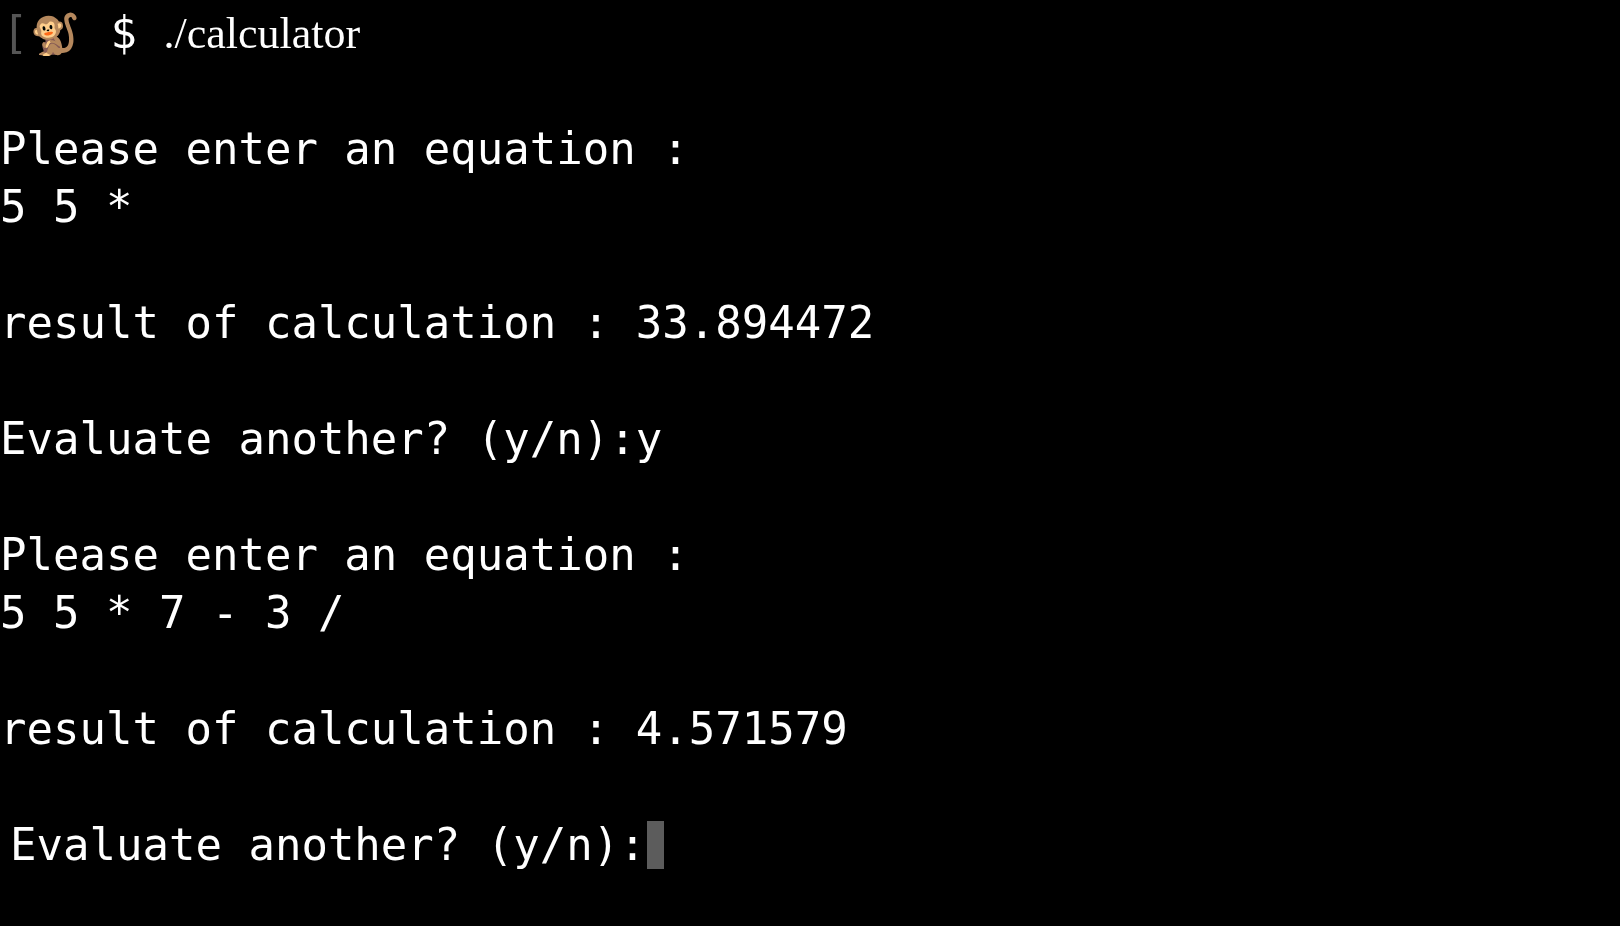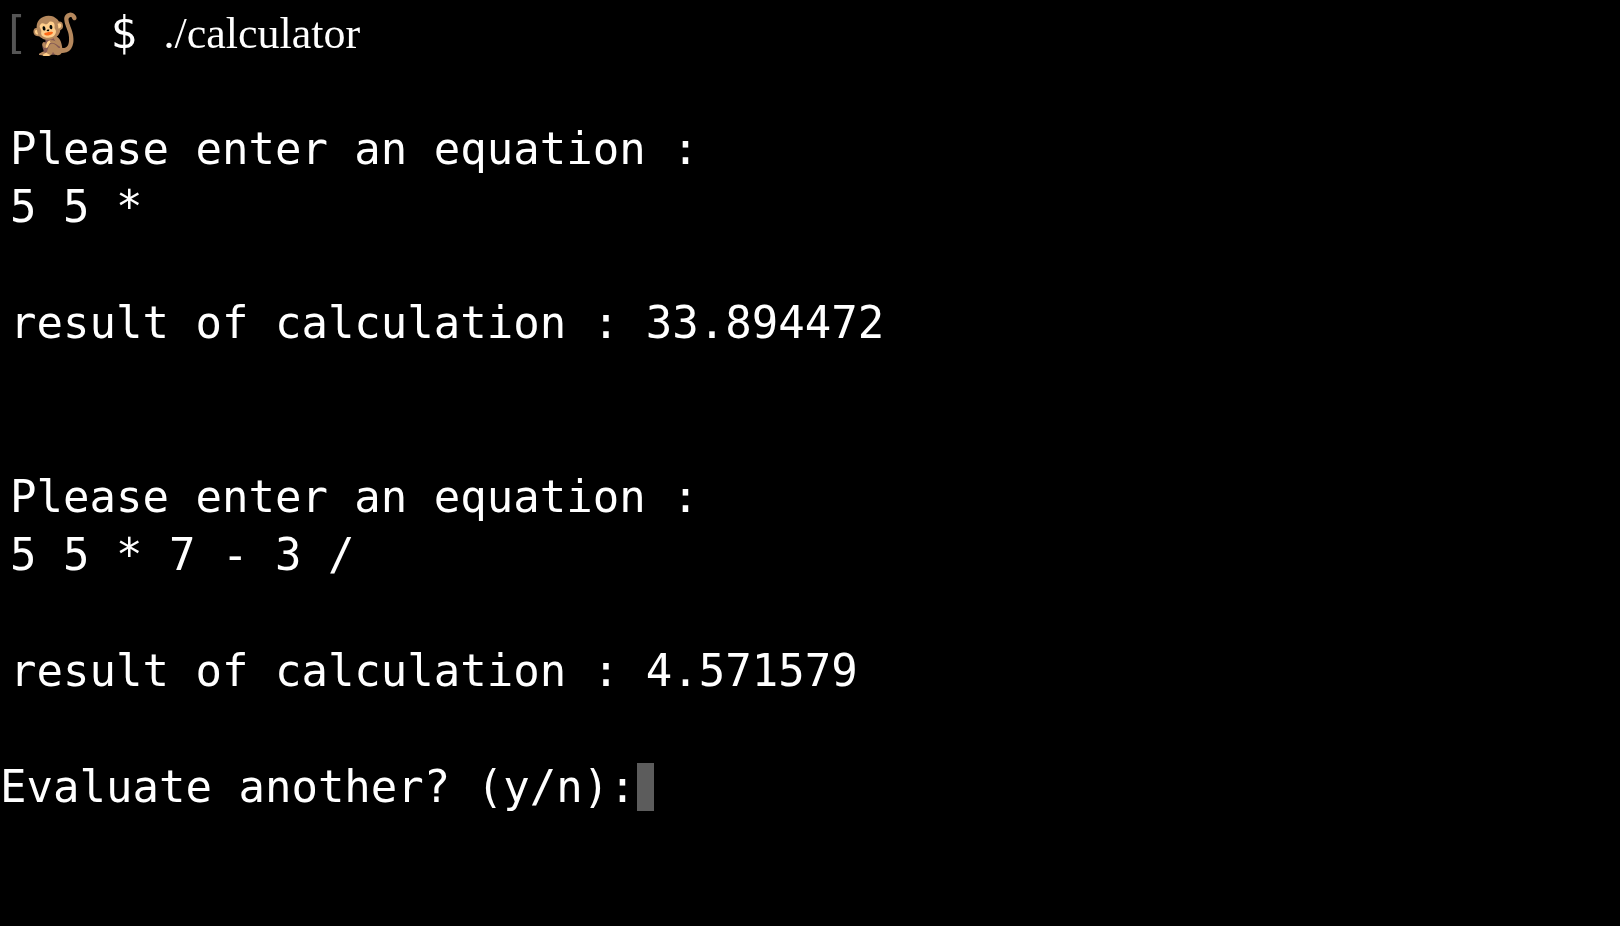--- a/index.html
+++ b/index.html
@@ -41,21 +41,20 @@
   .term-body {
     position: absolute;
     left: 0;
     top: 4px;
     width: 1620px;
   }
   .line {
     height: 58px;
     line-height: 58px;
     white-space: pre;
-    padding-left: 10px;
     box-sizing: border-box;
     font-size: 44px;
   }
   .line.blank {
     height: 58px;
   }
   .prompt-line {
     display: flex;
     align-items: baseline;
     height: 58px;
@@ -88,20 +87,21 @@
   .prompt-command {
     display: inline-block;
     white-space: pre;
     font-family: Liberation Serif, serif;
   }
   .cursor-line {
     position: relative;
     height: 58px;
     line-height: 58px;
     white-space: pre;
+    padding-left: 10px;
     box-sizing: border-box;
     font-size: 44px;
   }
   .cursor-block {
     display: inline-block;
     width: 17px;
     height: 48px;
     background: #5c5c5c;
     vertical-align: -9px;
     margin-left: 1px;
@@ -122,20 +122,21 @@
       <span class="prompt-sigil"> $ </span>
       <span class="prompt-command">./calculator</span>
     </div>
 
     <div class="line blank"> </div>
     <div class="line">Please enter an equation :</div>
     <div class="line">5 5 *</div>
     <div class="line blank"> </div>
     <div class="line">result of calculation : 33.894472</div>
     <div class="line blank"> </div>
+    <div class="line">Evaluate another? (y/n):y</div>
     <div class="line blank"> </div>
     <div class="line">Please enter an equation :</div>
     <div class="line">5 5 * 7 - 3 /</div>
     <div class="line blank"> </div>
     <div class="line">result of calculation : 4.571579</div>
     <div class="line blank"> </div>
 
     <div class="cursor-line"><span>Evaluate another? (y/n):</span><span class="cursor-block"></span></div>
 
   </div>

